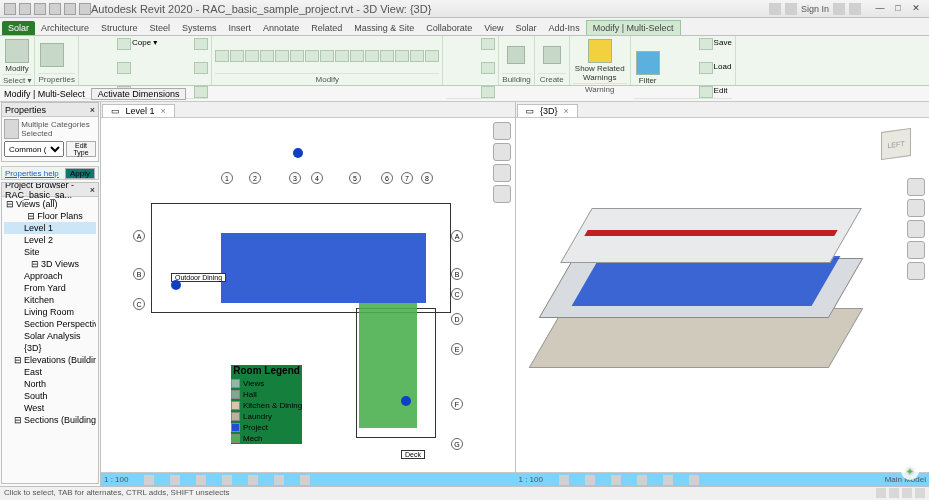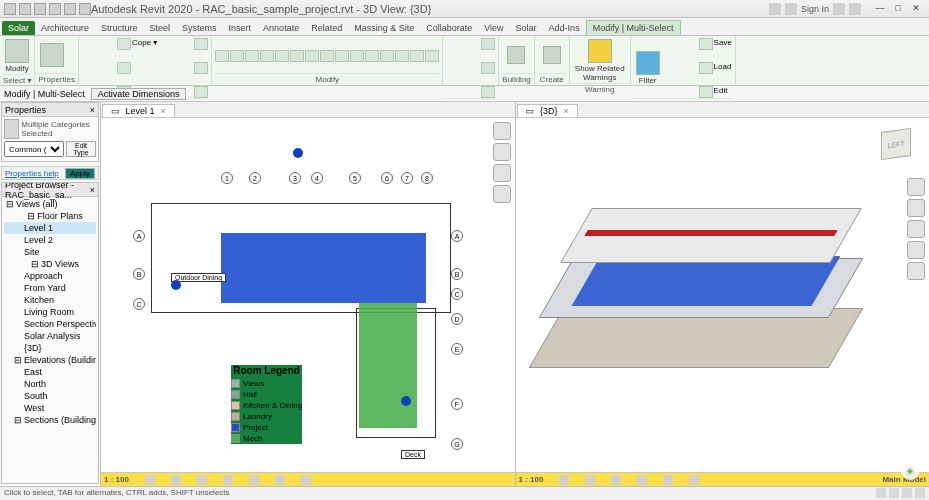--- a/index.html
+++ b/index.html
@@ -60,21 +60,21 @@
 .views { flex:1; display:flex; }
 .viewport { flex:1; display:flex; flex-direction:column; border-left:1px solid #c0c0c0; position:relative; }
 .viewtabs { height:16px; background:#f0f0f0; border-bottom:1px solid #c8c8c8; display:flex; align-items:flex-end; padding-left:1px; }
 .viewtab { padding:1px 8px; font-size:9px; background:#fff; border:1px solid #c0c0c0; border-bottom:none; margin-right:1px; display:flex; gap:6px; }
 .viewtab .x { color:#888; cursor:pointer; }
 .canvas { flex:1; background:#fff; position:relative; overflow:hidden; }
 .nav { position:absolute; right:4px; top:4px; display:flex; flex-direction:column; gap:3px; }
 .nav div { width:18px; height:18px; background:rgba(200,200,200,.5); border:1px solid #aaa; border-radius:3px; }
 .cube { position:absolute; right:10px; top:8px; width:44px; height:40px; }
 .cube .c { position:absolute; left:6px; top:4px; width:30px; height:28px; background:#e8e8e0; border:1px solid #b0b0a8; transform:skewY(-8deg); font-size:7px; display:flex; align-items:center; justify-content:center; color:#999; }
-.vctrl { height:14px; background:#fde047; border-top:1px solid #c8c8c8; display:flex; align-items:center; padding:0 3px; gap:16px; font-size:8px; color:#555;font-weight:bold; }
+.vctrl { height:14px; background:#7dd3fc; border-top:1px solid #c8c8c8; display:flex; align-items:center; padding:0 3px; gap:16px; font-size:8px; color:#555; }
 .vctrl .ico { width:10px; height:10px; background:#d0d0d0; }
 
 
 .plan { position:absolute; inset:0; }
 .bubble { position:absolute; width:12px; height:12px; border:1px solid #666; border-radius:50%; background:#fff; font-size:7px; display:flex; align-items:center; justify-content:center; }
 .room { position:absolute; }
 .room.blue { background:#2050d0; opacity:.9; }
 .room.green { background:#4caf50; opacity:.9; }
 .legend { position:absolute; bottom:28px; left:130px; background:#15803d; font-size:8px;text-align:center; }
 .legend .t { font-weight:bold; font-size:10px; margin-bottom:2px; }

